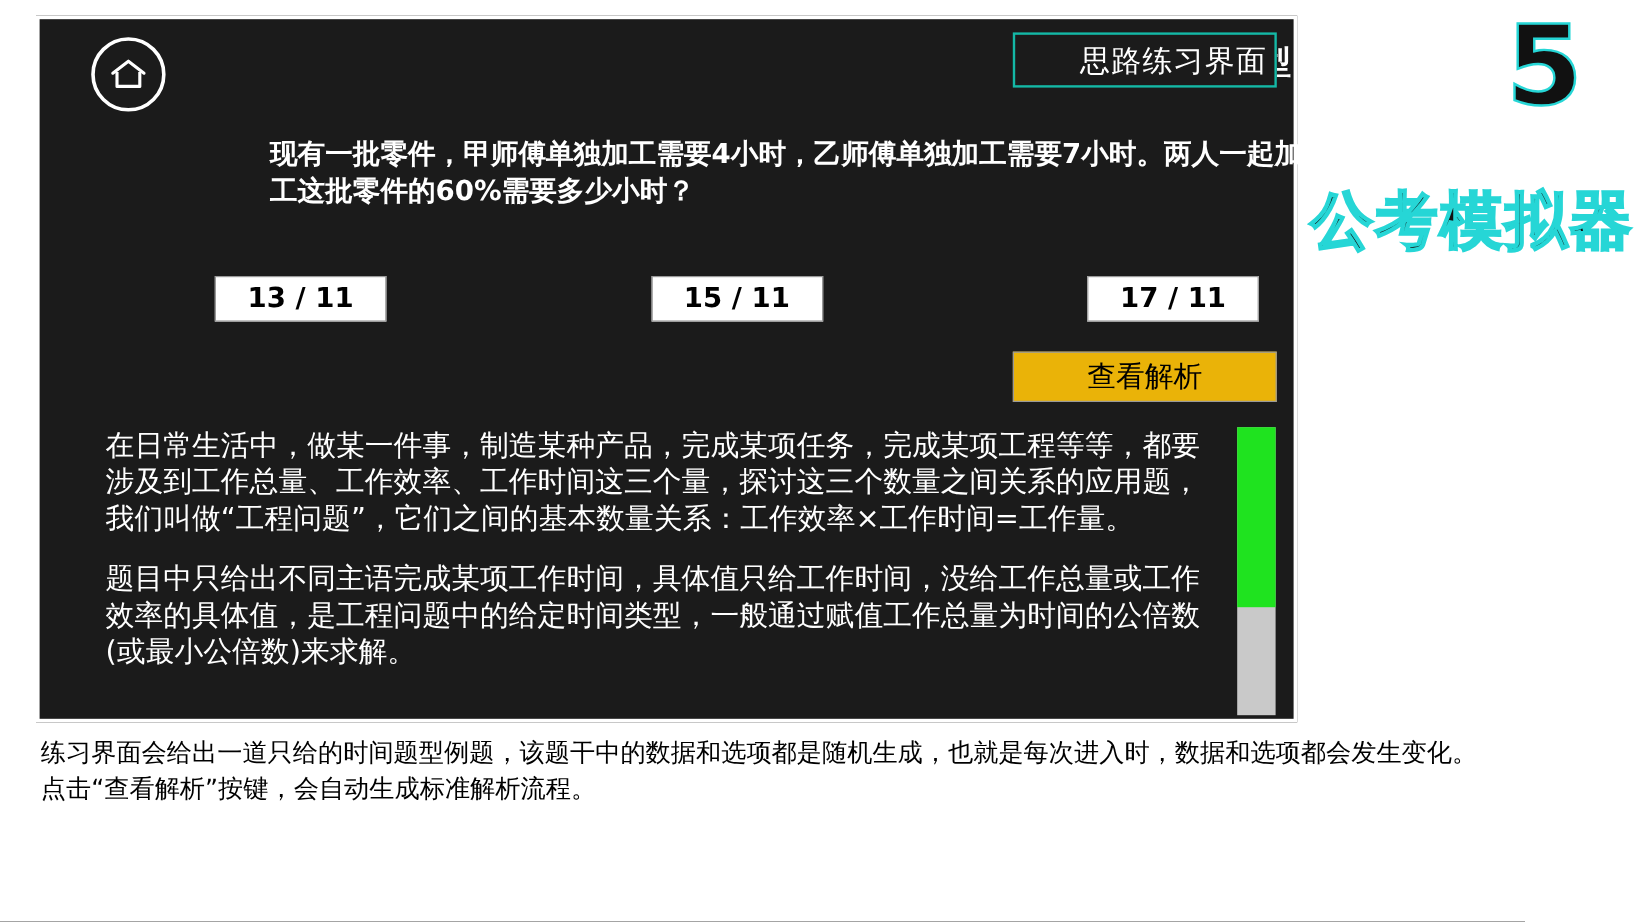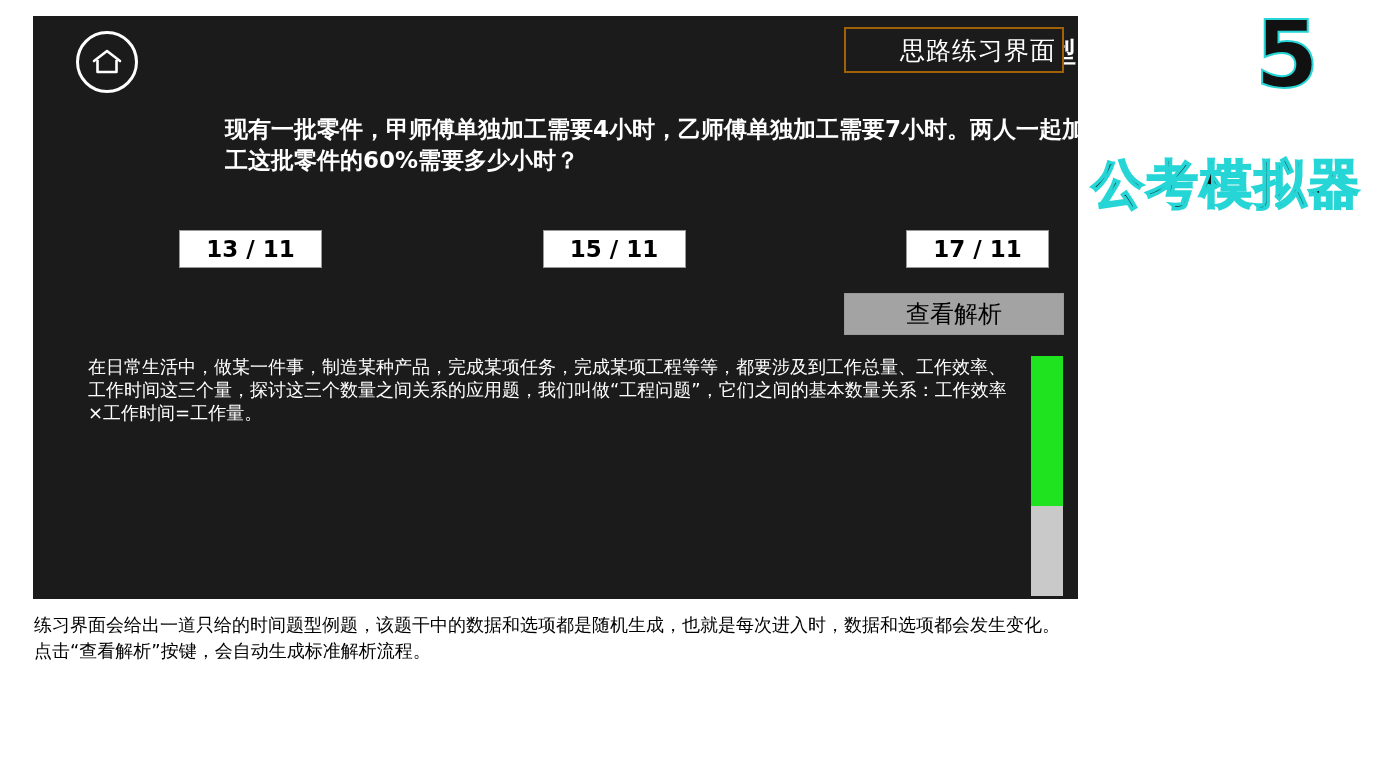--- a/index.html
+++ b/index.html
@@ -65,21 +65,21 @@
     letter-spacing: 2px;
   }
 
   .mode-badge {
     position: absolute;
     right: 14px;
     top: 11px;
     width: 220px;
     height: 46px;
     background: #1b1b1b;
-    border: 2px solid #a16207;
+    border: 2px solid #14b8a6;
     box-sizing: border-box;
     color: #ffffff;
     font-family: "DejaVu Sans", sans-serif;
     font-size: 25px;
     display: flex;
     align-items: center;
     justify-content: center;
     letter-spacing: 1px;
     cursor: pointer;
     padding-left: 48px;
@@ -124,21 +124,21 @@
     cursor: pointer;
   }
 
   
   .analysis-btn {
     position: absolute;
     right: 14px;
     top: 277px;
     width: 220px;
     height: 42px;
-    background: #a3a3a3;
+    background: #eab308;
     color: #000000;
     border: 1px solid #999999;
     box-sizing: border-box;
     font-family: "DejaVu Sans", sans-serif;
     font-size: 24px;
     display: flex;
     align-items: center;
     justify-content: center;
     cursor: pointer;
   }
@@ -149,21 +149,21 @@
     left: 55px;
     top: 340px;
     width: 975px;
     height: 240px;
     display: flex;
   }
   .knowledge-text {
     flex: 1;
     color: #ffffff;
     font-family: "DejaVu Sans", sans-serif;
-    font-size: 18px;
+    font-size: 24px;
     line-height: 1.27;
     overflow: hidden;
     padding-right: 14px;
   }
   .knowledge-text p {
     margin: 0 0 20px 0;
   }
   .scrollbar {
     width: 32px;
     height: 240px;
@@ -206,21 +206,21 @@
   }
 
   
   .caption {
     position: absolute;
     left: 34px;
     top: 612px;
     width: 1300px;
     color: #000000;
     font-family: "DejaVu Sans", sans-serif;
-    font-size: 18px;
+    font-size: 21px;
     line-height: 1.45;
   }
   .caption p { margin: 0; }
 </style>
 </head>
 <body>
 
 <div class="screen">
 
   <div class="app-window">
@@ -247,20 +247,21 @@
       <div class="option-btn">13 / 11</div>
       <div class="option-btn">15 / 11</div>
       <div class="option-btn">17 / 11</div>
     </div>
 
     <div class="analysis-btn">查看解析</div>
 
     <div class="knowledge-panel">
       <div class="knowledge-text">
         <p>在日常生活中，做某一件事，制造某种产品，完成某项任务，完成某项工程等等，都要涉及到工作总量、工作效率、工作时间这三个量，探讨这三个数量之间关系的应用题，我们叫做“工程问题”，它们之间的基本数量关系：工作效率×工作时间=工作量。</p>
+        <p>题目中只给出不同主语完成某项工作时间，具体值只给工作时间，没给工作总量或工作效率的具体值，是工程问题中的给定时间类型，一般通过赋值工作总量为时间的公倍数(或最小公倍数)来求解。</p>
       </div>
       <div class="scrollbar">
         <div class="scrollbar-thumb"></div>
       </div>
     </div>
 
   </div>
 
   <div class="brand-number">5</div>
   <div class="brand-title">公考模拟器</div>

